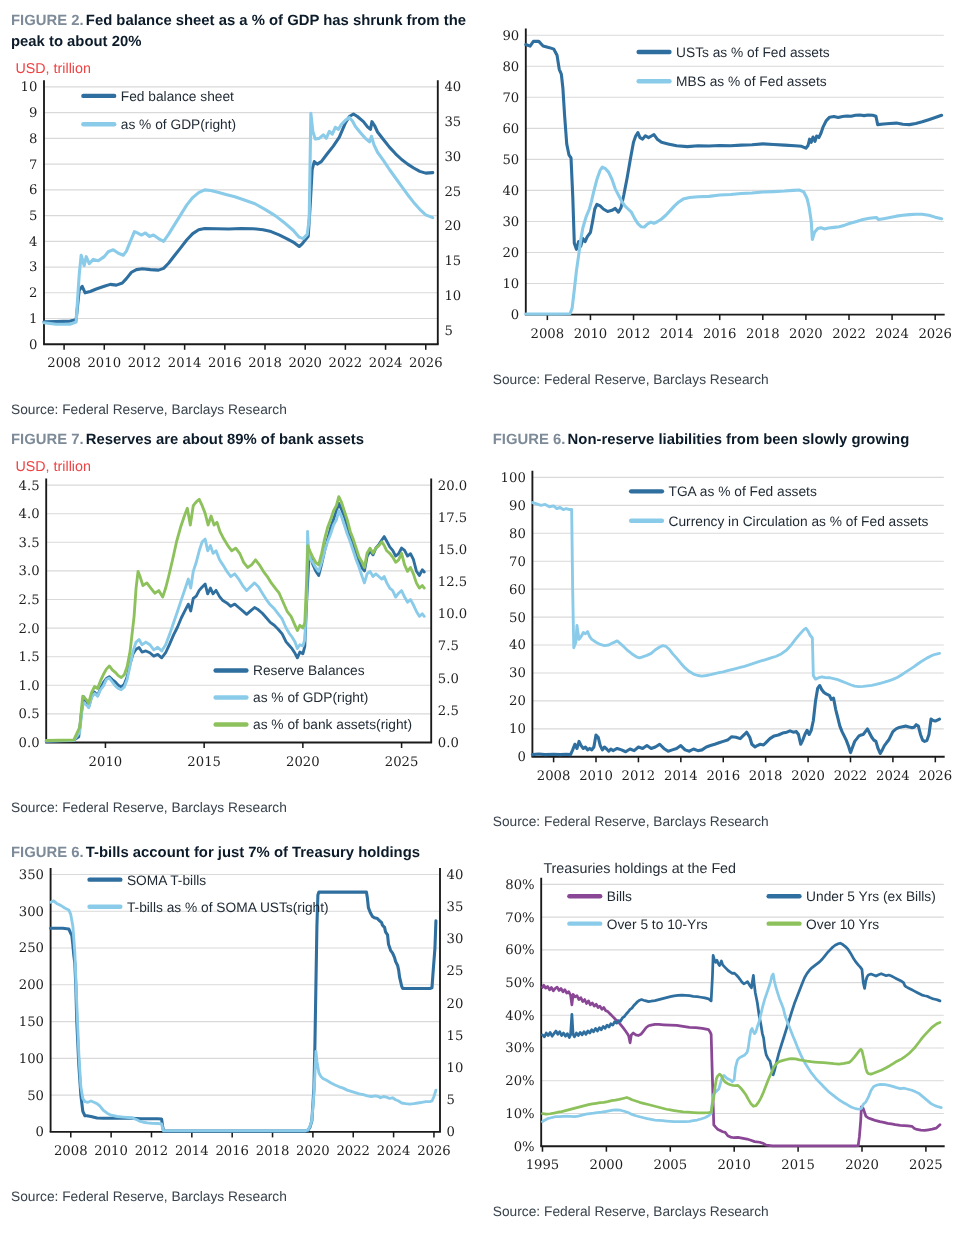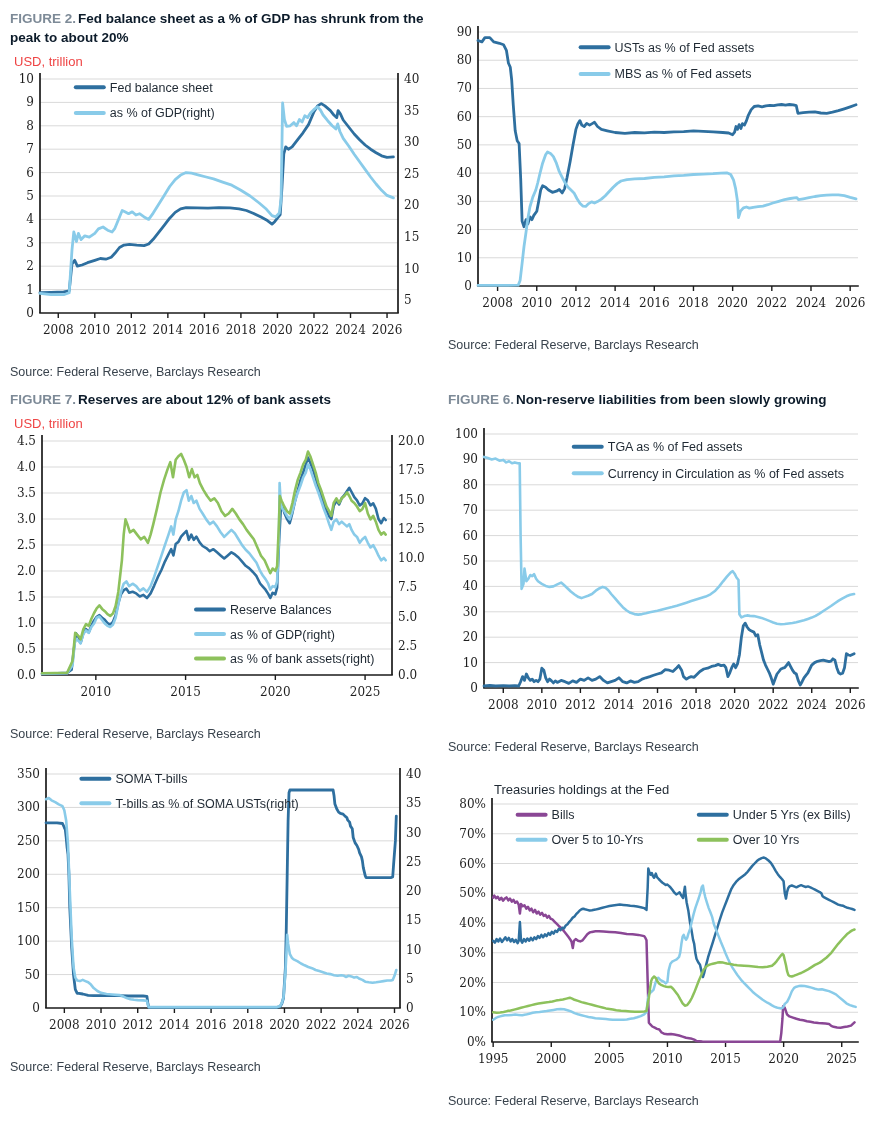--- a/index.html
+++ b/index.html
@@ -141,21 +141,21 @@
           <line x1="132.60000000000002" x2="160.60000000000002" y1="23.240000000000002" y2="23.240000000000002" stroke="#2e6f9f" stroke-width="4" stroke-linecap="round"></line>
           <text x="166.60000000000002" y="27.740000000000002" class="legend">USTs as % of Fed assets</text>
           <line x1="132.60000000000002" x2="160.60000000000002" y1="49.910000000000004" y2="49.910000000000004" stroke="#89cbe9" stroke-width="4" stroke-linecap="round"></line>
           <text x="166.60000000000002" y="54.410000000000004" class="legend">MBS as % of Fed assets</text>
         </svg>
       </div>
     <div class="source">Source: Federal Reserve, Barclays Research</div>
   </section>
 
   <section class="chart-block">
-    <h3 class="fig-title"><span class="fig-label">FIGURE 7.</span><span>Reserves are about  12% of bank assets</span></h3>
+    <h3 class="fig-title"><span class="fig-label">FIGURE 7.</span><span>Reserves are about  89% of bank assets</span></h3>
     <div class="unit">USD, trillion</div>
     <div class="plot">
         <svg viewBox="0 0 420 272">
           <text x="26" y="246" text-anchor="end" class="tick">0.0</text>
           <line x1="32" x2="382" y1="216" y2="216" stroke="#d9d9d9" stroke-width="1"></line>
           <text x="26" y="220" text-anchor="end" class="tick">0.5</text>
           <line x1="32" x2="382" y1="190" y2="190" stroke="#d9d9d9" stroke-width="1"></line>
           <text x="26" y="194" text-anchor="end" class="tick">1.0</text>
           <line x1="32" x2="382" y1="164.00000000000003" y2="164.00000000000003" stroke="#d9d9d9" stroke-width="1"></line>
           <text x="26" y="168.00000000000003" text-anchor="end" class="tick">1.5</text>
@@ -258,20 +258,21 @@
           <line x1="125.75999999999999" x2="153.76" y1="20.700000000000003" y2="20.700000000000003" stroke="#2e6f9f" stroke-width="4" stroke-linecap="round"></line>
           <text x="159.76" y="25.200000000000003" class="legend">TGA as % of Fed assets</text>
           <line x1="125.75999999999999" x2="153.76" y1="47.37" y2="47.37" stroke="#89cbe9" stroke-width="4" stroke-linecap="round"></line>
           <text x="159.76" y="51.87" class="legend">Currency in Circulation as % of Fed assets</text>
         </svg>
       </div>
     <div class="source">Source: Federal Reserve, Barclays Research</div>
   </section>
 
   <section class="chart-block">
+    <h3 class="fig-title"><span class="fig-label">FIGURE 6.</span><span>T-bills account for just 7% of Treasury holdings</span></h3>
     <div class="plot">
         <svg viewBox="0 0 420 272">
           <text x="30" y="246" text-anchor="end" class="tick">0</text>
           <line x1="36" x2="390" y1="208.57142857142858" y2="208.57142857142858" stroke="#d9d9d9" stroke-width="1"></line>
           <text x="30" y="212.57142857142858" text-anchor="end" class="tick">50</text>
           <line x1="36" x2="390" y1="175.14285714285714" y2="175.14285714285714" stroke="#d9d9d9" stroke-width="1"></line>
           <text x="30" y="179.14285714285714" text-anchor="end" class="tick">100</text>
           <line x1="36" x2="390" y1="141.7142857142857" y2="141.7142857142857" stroke="#d9d9d9" stroke-width="1"></line>
           <text x="30" y="145.7142857142857" text-anchor="end" class="tick">150</text>
           <line x1="36" x2="390" y1="108.28571428571429" y2="108.28571428571429" stroke="#d9d9d9" stroke-width="1"></line>

